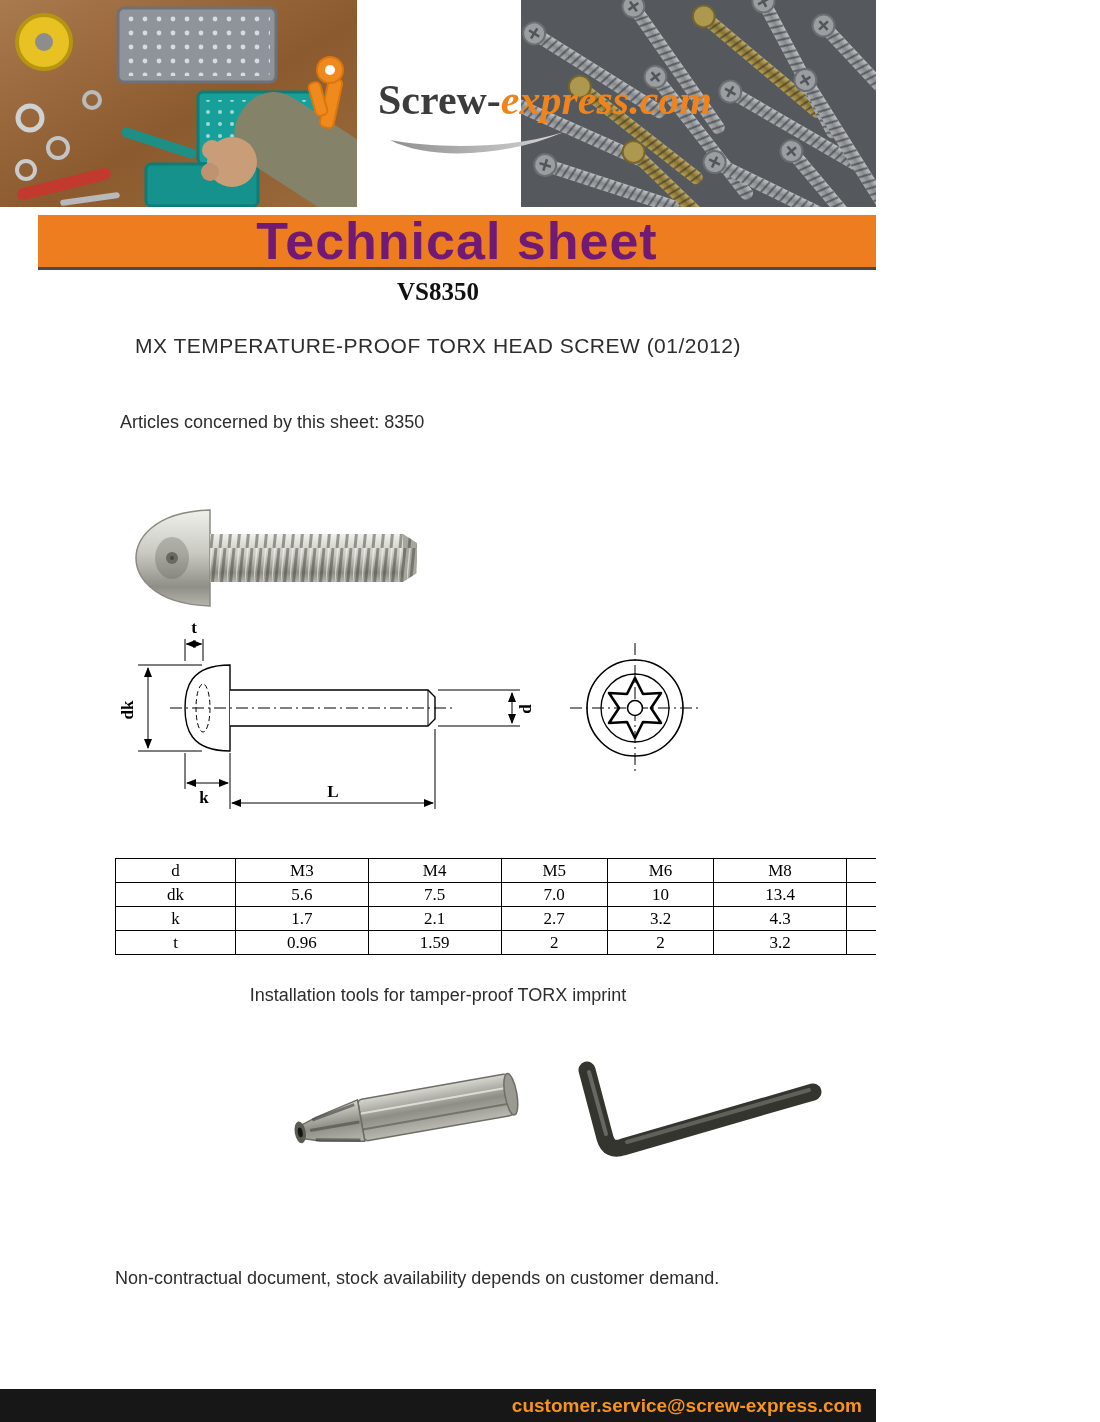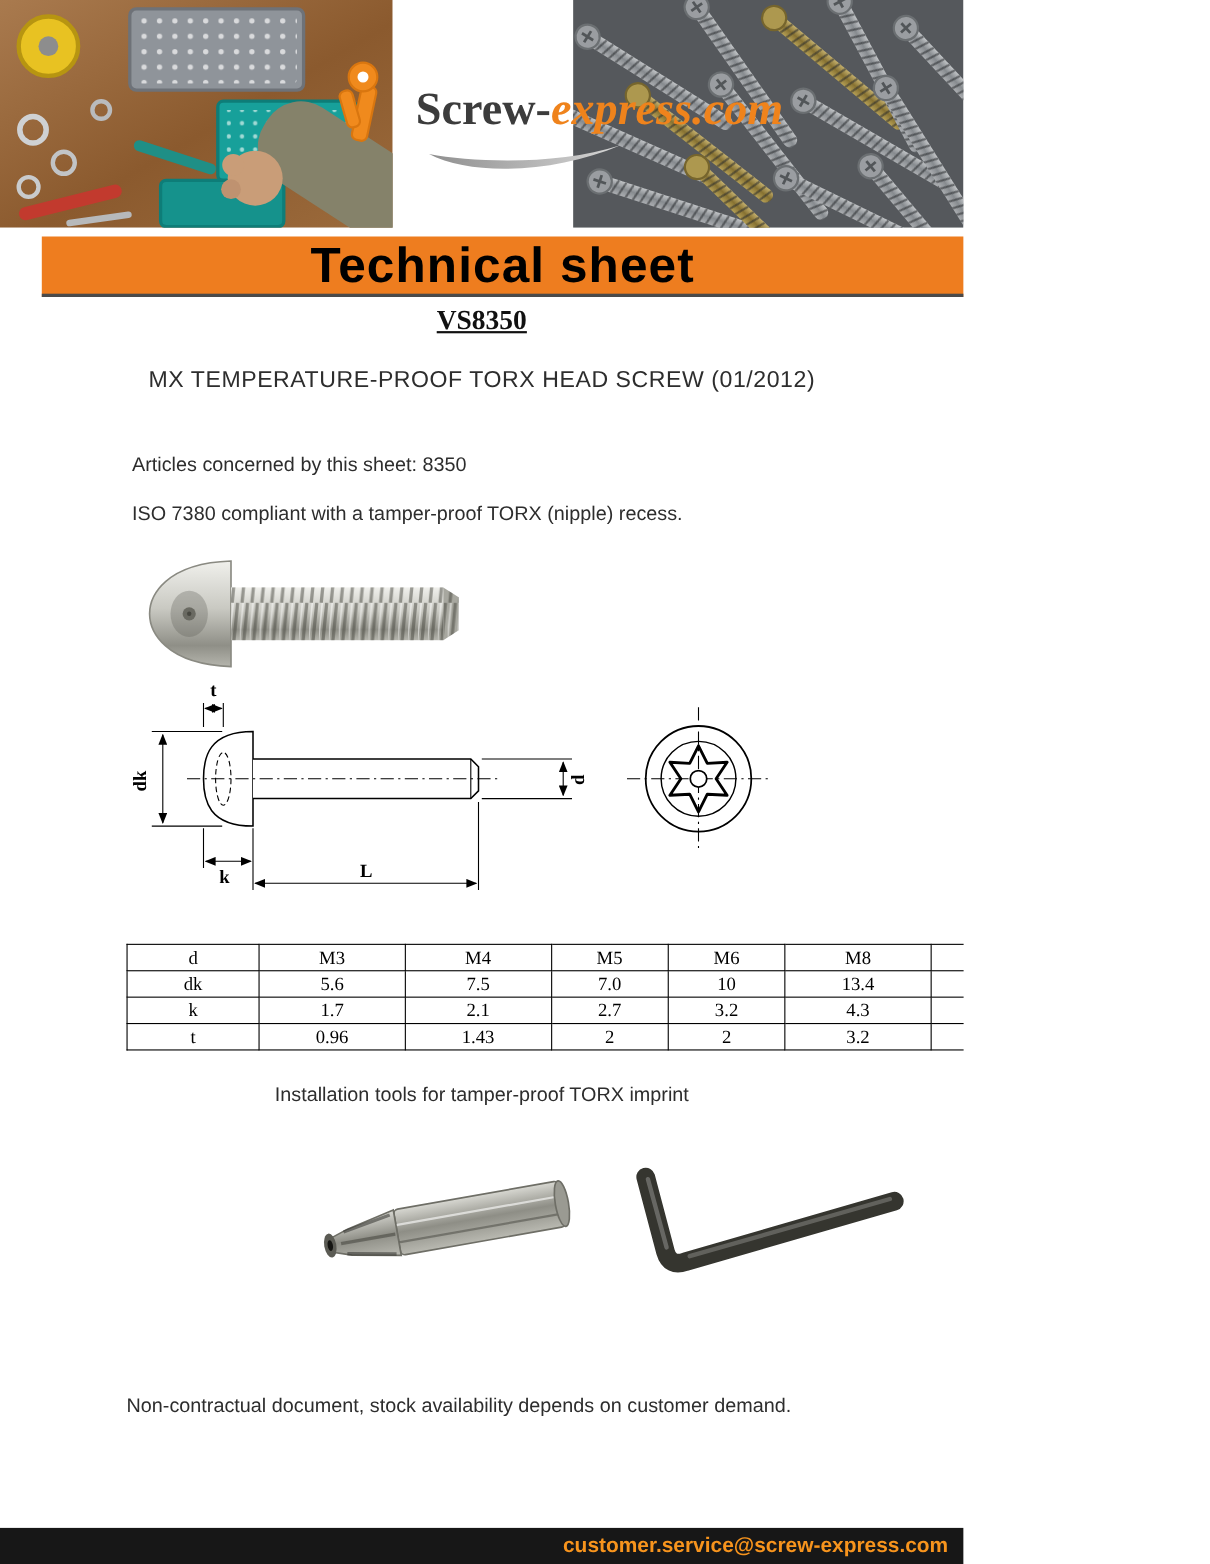--- a/index.html
+++ b/index.html
@@ -15,24 +15,24 @@
   #logo{position:absolute;left:378px;top:76px;white-space:nowrap;
         font-family:"Liberation Serif",serif;font-size:42px;font-weight:bold;}
   #logo .p1{color:#3c3c3c;}
   #logo .p2{color:#ef831c;font-style:italic;}
   #logo-swoosh{position:absolute;left:388px;top:130px;}
   #logo-tool{position:absolute;left:300px;top:52px;}
 
   
   #banner{position:absolute;left:38px;right:0;top:215px;height:52px;background:#ee7d1f;
           border-bottom:3px solid #4a4a4a;display:flex;align-items:center;justify-content:center;}
-  #banner .t{color:#000000;font-weight:bold;font-size:45px;letter-spacing:1px;}
+  #banner .t{color:#701a75;font-weight:bold;font-size:52px;letter-spacing:1px;}
 
   .center-line{position:absolute;left:0;width:100%;text-align:center;}
-  #doc-code{top:278px;font-family:"Liberation Serif",serif;font-weight:bold;font-size:25px;color:#111;text-decoration:underline;}
+  #doc-code{top:278px;font-family:"Liberation Serif",serif;font-weight:bold;font-size:25px;color:#111;}
   #doc-title{top:334px;font-size:21px;color:#2d2d2d;letter-spacing:.5px;}
   #tools-caption{top:985px;font-size:18px;color:#2d2d2d;}
 
   .left-line{position:absolute;font-size:18px;color:#2d2d2d;}
   #articles-line{left:120px;top:412px;}
   #iso-line{left:120px;top:457px;}
   #disclaimer-line{left:115px;top:1268px;}
 
   
   #screw-photo{position:absolute;left:128px;top:498px;}
@@ -166,21 +166,20 @@
     <path d="M2,10 C40,30 115,28 176,2 C120,20 45,18 2,10 Z" fill="url(#swg)"></path>
   </svg>
 
   <div id="banner">
     <span class="t">Technical sheet</span>
   </div>
 
   <div id="doc-code" class="center-line">VS8350</div>
   <div id="doc-title" class="center-line">MX TEMPERATURE-PROOF TORX HEAD SCREW (01/2012)</div>
   <div id="articles-line" class="left-line">Articles concerned by this sheet: 8350</div>
-  <div id="iso-line" class="left-line">ISO 7380 compliant with a tamper-proof TORX (nipple) recess.</div>
 
   <svg id="screw-photo" width="300" height="120" viewBox="0 0 300 120">
     <defs>
       <linearGradient id="met" x1="0" y1="0" x2="0" y2="1">
         <stop offset="0" stop-color="#f0f0ec"></stop>
           <stop offset=".45" stop-color="#c9c9c2"></stop>
         <stop offset=".8" stop-color="#8f8f87"></stop>
           <stop offset="1" stop-color="#b5b5ad"></stop>
       </linearGradient>
       <pattern id="thr2" width="9" height="50" patternUnits="userSpaceOnUse">
@@ -295,21 +294,21 @@
         <td>1.7</td>
         <td>2.1</td>
         <td>2.7</td>
         <td>3.2</td>
         <td>4.3</td>
         <td>5.2</td>
       </tr>
       <tr>
         <td>t</td>
         <td>0.96</td>
-        <td>1.43</td>
+        <td>1.59</td>
         <td>2</td>
         <td>2</td>
         <td>3.2</td>
         <td>3.5</td>
       </tr>
     </tbody>
   </table>
 
   <div id="tools-caption" class="center-line">Installation tools for tamper-proof TORX imprint</div>
 

